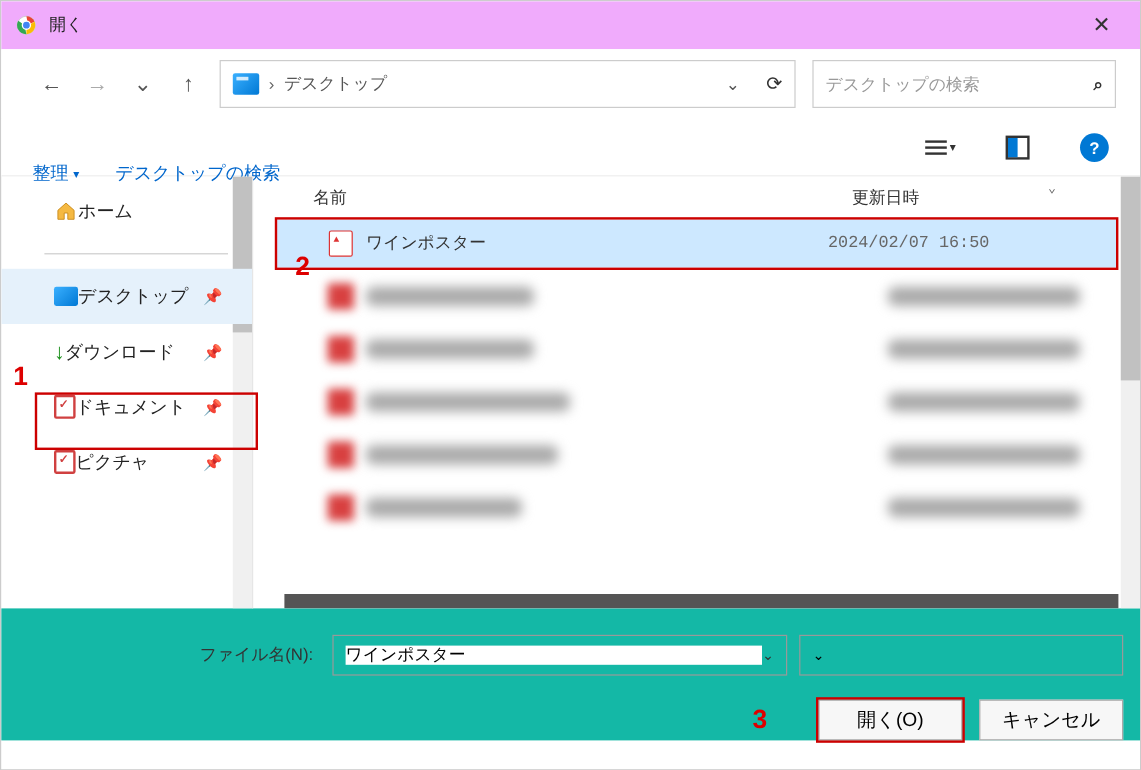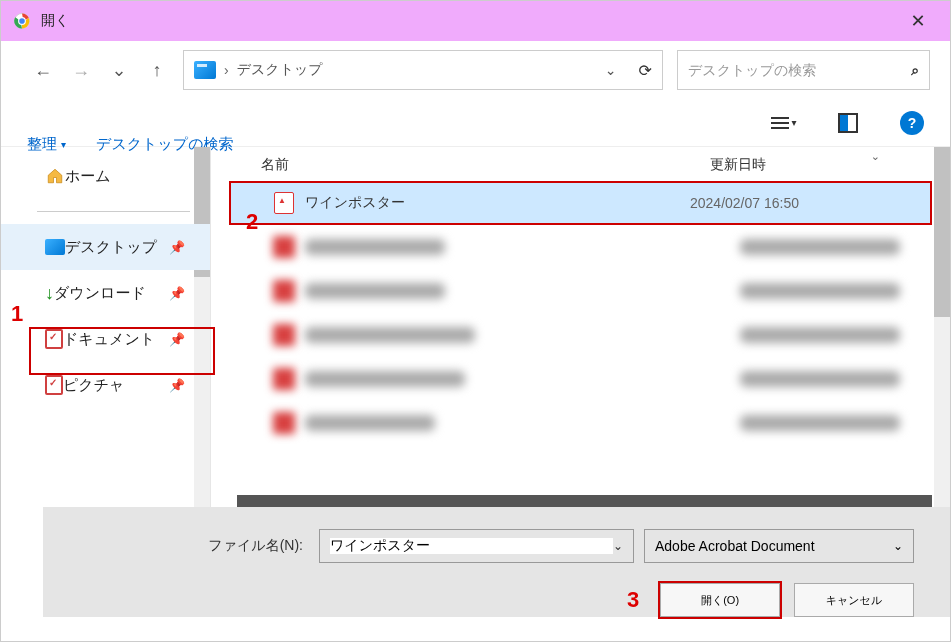--- a/index.html
+++ b/index.html
@@ -48,21 +48,21 @@
 .sbitem .ico-gallery::after { content:""; position:absolute; left:3px; top:3px; width:5px; height:5px; background:#fff; border-radius:50%; }
 .sbitem .ico-desktop { width: 20px; height: 16px; background: linear-gradient(135deg,#3ab0ff,#0078d4); border-radius: 2px; }
 .sbitem .ico-dl { color: #1a8f1a; font-size: 18px; font-weight: bold; }
 .sbitem .ico-doc { width: 18px; height: 20px; border: 2px solid #d04040; border-radius: 2px; position: relative; }
 .sbitem .ico-doc::after { content:"✓"; position:absolute; left:2px; top:0; color:#d04040; font-size:10px; font-weight:bold; }
 .sbitem .ico-pic { width: 18px; height: 20px; border: 2px solid #d04040; border-radius: 2px; position: relative; }
 .sbitem .ico-pic::after { content:"✓"; position:absolute; left:2px; top:0; color:#d04040; font-size:10px; font-weight:bold; }
 .sbitem .label { color: #222; font-size: 15px; }
 .divider { height: 1px; background: #ccc; margin: 12px 20px 12px 36px; }
 
-.filearea { flex: 1; position: relative; overflow: hidden; }
+.filearea { flex: 1; position: relative; overflow: hidden; font-family: Liberation Mono, monospace; }
 .filearea .scroll-track { position: absolute; right: 0; top: 0; width: 16px; height: 100%; background: #f0f0f0; }
 .filearea .scroll-thumb { position: absolute; right: 0; top: 0; width: 16px; height: 170px; background: #c1c1c1; }
 .filearea .hscroll { position: absolute; bottom: 0; left: 26px; right: 18px; height: 12px; background: #555; }
 .colhead { display: flex; height: 36px; align-items: center; padding: 0 30px 0 50px; color: #333; }
 .colhead .col-name { flex: 1; }
 .colhead .col-date { width: 210px; position: relative; }
 .colhead .sort-chev { position: absolute; right: 40px; top: -6px; font-size: 11px; color: #666; }
 
 .filerow { display: flex; align-items: center; height: 40px; padding: 0 30px 0 42px; margin: 0 20px 4px 20px; position: relative; }
 .filerow.selected { background: #cde8ff; outline: 2px solid #c00; }
@@ -70,29 +70,29 @@
 .pdf-icon { width: 20px; height: 22px; background: #fff; border: 1px solid #d33; border-radius: 2px; position: relative; }
 .pdf-icon::after { content:"▲"; position:absolute; left:3px; top:3px; font-size:8px; color:#d33; transform: rotate(0deg); }
 .filerow .fname { flex: 1; color: #333; }
 .filerow .fdate { width: 210px; color: #666; text-align: left; }
 .blurrow { display: flex; align-items: center; height: 40px; padding: 0 30px 0 42px; margin: 0 20px 4px 20px; }
 .blurrow .blurico { width: 22px; height: 22px; background: #d84040; border-radius: 2px; filter: blur(4px); margin-right: 10px; }
 .blurrow .blurname { width: 140px; height: 16px; background: #aaa; border-radius: 6px; filter: blur(5px); }
 .blurrow .blurspace { flex: 1; }
 .blurrow .blurdate { width: 160px; height: 16px; background: #aaa; border-radius: 6px; filter: blur(5px); }
 
-.footer { padding: 22px 36px 0 26px; background: #e5e5e5; margin-left: 42px; }
+.footer { padding: 22px 14px 0 26px; background: #14b8a6; }
 .fnrow { display: flex; align-items: center; gap: 10px; }
 .fnrow .fnlabel { width: 240px; text-align: right; color: #333; padding-right: 6px; }
 .fnrow .fninput { flex: 1; height: 34px; border: 1px solid #999; display: flex; align-items: center; padding: 0 10px; }
 .fnrow .fninput input { border: none; outline: none; flex: 1; font-size: 14px; }
 .fnrow .fninput .chev { color: #333; font-size: 12px; cursor: pointer; }
 .fnrow .ftype { width: 270px; height: 34px; border: 1px solid #999; display: flex; align-items: center; padding: 0 10px; justify-content: space-between; cursor: pointer; }
 .btnrow { display: flex; justify-content: flex-end; gap: 14px; margin-top: 20px; padding-right: 0; }
-.btn { width: 120px; height: 34px; border: 1px solid #aaa; background: #f7f7f7; display: flex; align-items: center; justify-content: center; cursor: pointer; font-size: 11px; }
+.btn { width: 120px; height: 34px; border: 1px solid #aaa; background: #f7f7f7; display: flex; align-items: center; justify-content: center; cursor: pointer; font-size: 16px; }
 .btn.primary { outline: 2px solid #c00; }
 
 .annot { position: absolute; color: #d00; font-weight: bold; font-size: 22px; z-index: 50; pointer-events: none; }
 .redbox-sb { position: absolute; border: 2px solid #c00; left: 28px; top: 326px; width: 186px; height: 48px; z-index: 40; pointer-events: none; }
 </style>
 </head>
 <body>
 
 <div class="titlebar">
   <span class="chrome-icon">
@@ -241,21 +241,20 @@
 </div>
 
 <div class="footer">
   <div class="fnrow">
     <span class="fnlabel">ファイル名(N):</span>
     <div class="fninput">
       <input value="ワインポスター" style="">
       <span class="chev">⌄</span>
     </div>
     <div class="ftype">
-      <span>Adobe Acrobat Document</span>
       <span style="font-size:12px;">⌄</span>
     </div>
   </div>
   <div class="btnrow">
     <div class="btn primary">開く(O)</div>
     <div class="btn">キャンセル</div>
   </div>
 </div>
 
 <div class="redbox-sb"></div>

